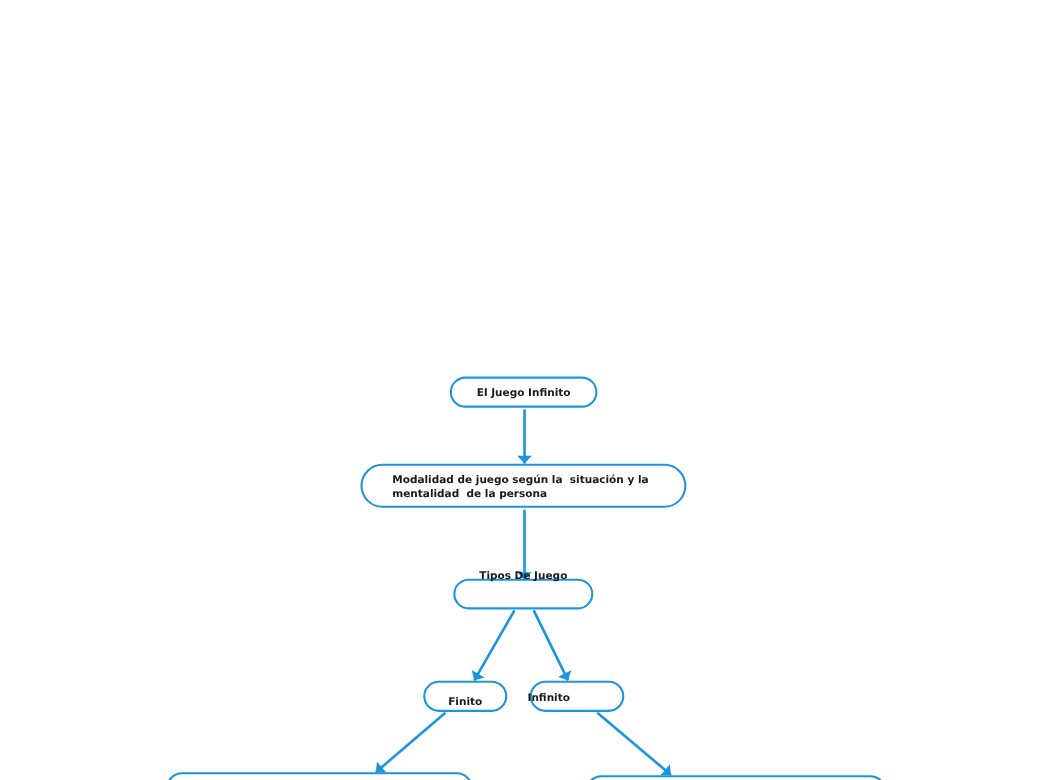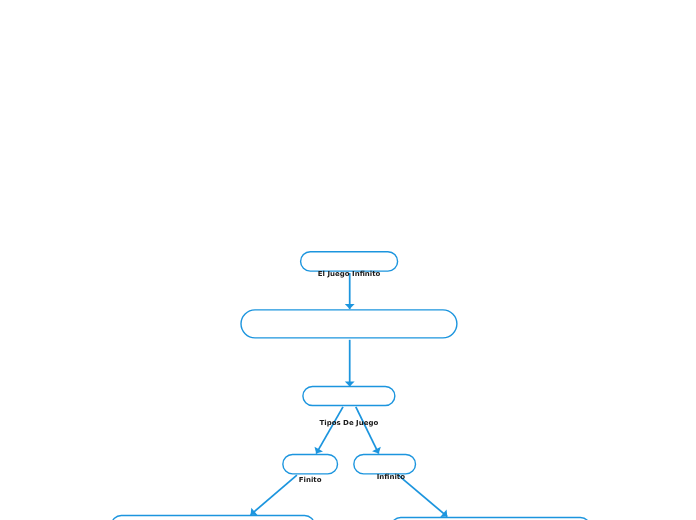--- a/index.html
+++ b/index.html
@@ -17,21 +17,21 @@
     position: absolute;
     box-sizing: border-box;
     display: flex;
     align-items: center;
     color: #1a1a1a;
     font-weight: bold;
     font-size: 7px;
     line-height: 9.1px;
     letter-spacing: 0;
   }
-  .node.center { justify-content: center; text-align: center; margin-top: 12px; }
+  .node.center { justify-content: center; text-align: center; }
   .node.left { justify-content: flex-start; text-align: left; padding-left: 20.5px; padding-right: 3px; }
   .node.left span { white-space: pre-wrap; }
   .node span { position: relative; top: 1.1px; transform: translateZ(0); }
 </style>
 </head>
 <body>
 
 <div id="canvas">
 
   <svg class="layer" viewBox="0 0 696 520">
@@ -57,27 +57,30 @@
       <path d="M343.0 406.9 L316.2 453.6" marker-end="url(#ah)"></path>
       <path d="M355.8 406.9 L378.7 453.6" marker-end="url(#ah)"></path>
       <path d="M296.9 475.1 L250.6 514.8" marker-end="url(#ah)"></path>
       <path d="M398.2 475.2 L447.3 516.6" marker-end="url(#ah)"></path>
     </g>
   </svg>
 
   <div class="node center" style="left:300.6px; top:251.75px; width:97px; height:19.35px;">
     <span style="width:100%">El Juego Infinito</span>
   </div>
-  <div class="node center" style="left:302.9px; top:401px; width:91.95px; height:19.1px;">
+  <div class="node left" style="left:241px; top:309.85px; width:215.9px; height:28px;">
+    <span>Modalidad de juego según la  situación y la mentalidad  de la persona</span>
+  </div>
+  <div class="node center" style="left:302.9px; top:374px; width:91.95px; height:19.1px;">
     <span style="width:100%">Tipos De Juego</span>
   </div>
   <div class="node center" style="left:282.85px; top:454.45px; width:54.65px; height:27px;">
     <span style="width:100%">Finito</span>
   </div>
-  <div class="node center" style="left:360px; top:454.45px; width:61.65px; height:19.45px;">
+  <div class="node center" style="left:335px; top:454.45px; width:61.65px; height:19.45px;">
     <span style="width:100%">Infinito</span>
   </div>
   <div class="node center" style="left:111.6px; top:515.45px; width:202.7px; height:19.4px;">
     <span style="width:100%"></span>
   </div>
   <div class="node center" style="left:391.1px; top:517.5px; width:199px; height:19.4px;">
     <span style="width:100%"></span>
   </div>
 </div>
 

